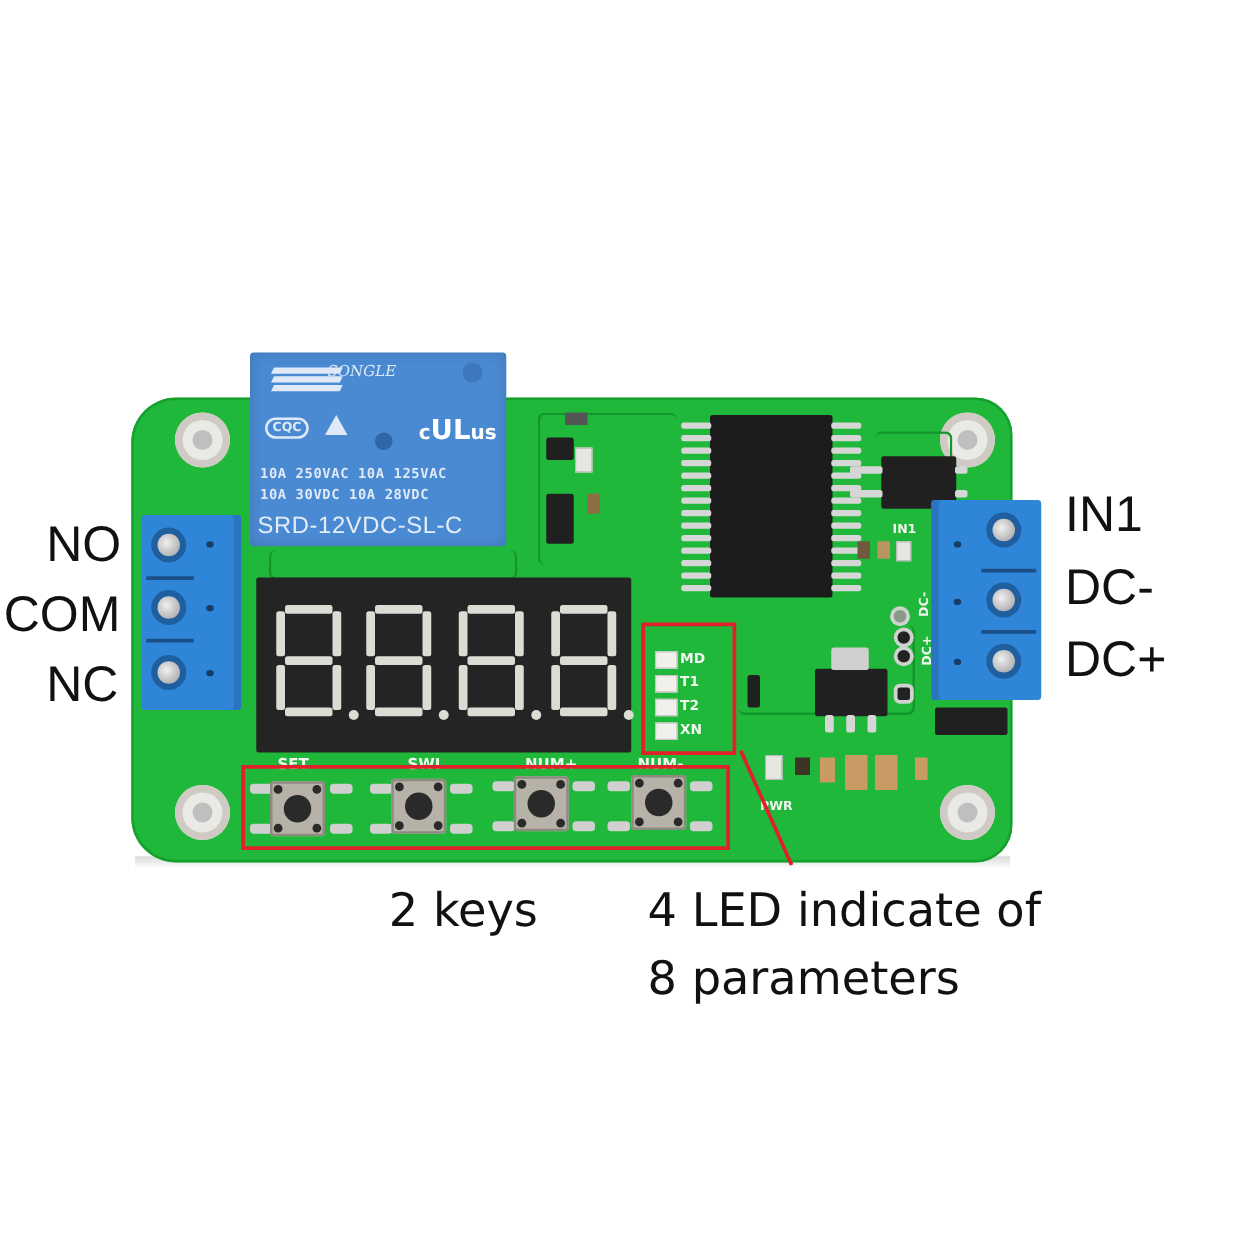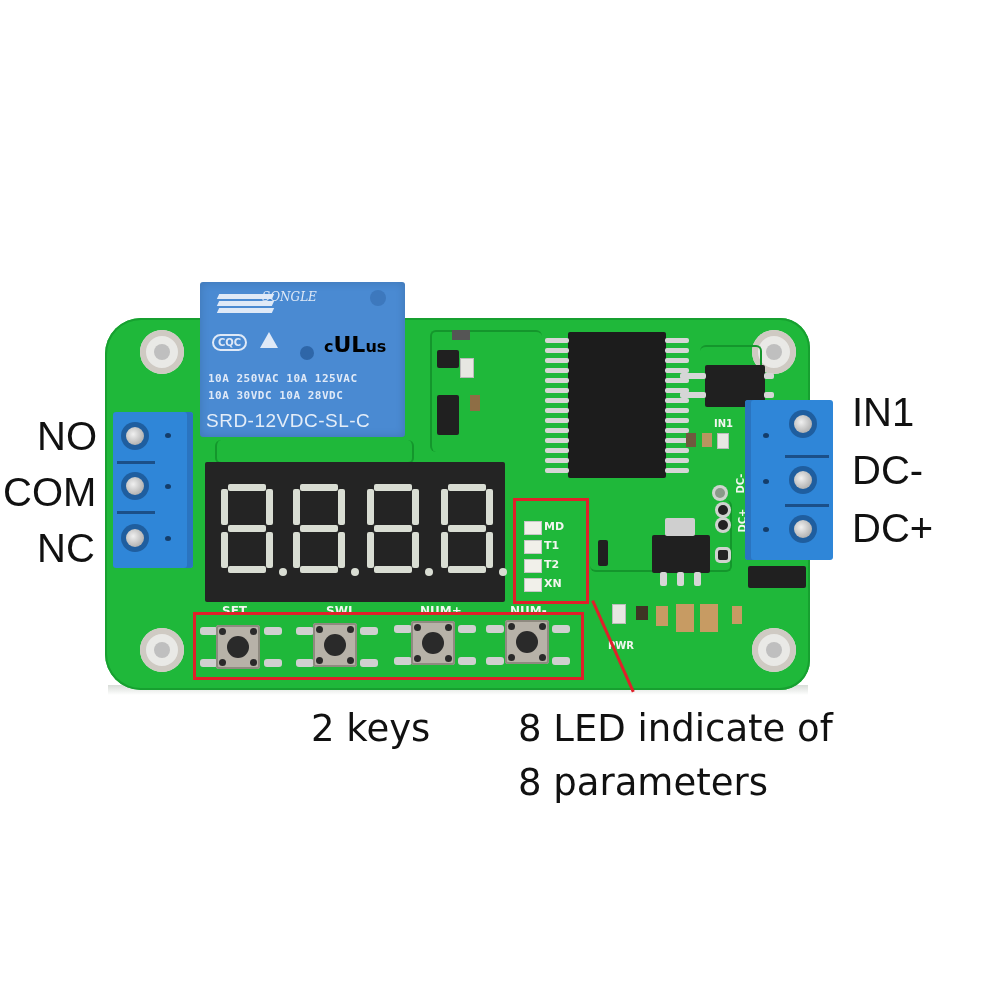--- a/index.html
+++ b/index.html
@@ -13,21 +13,21 @@
   .trace{border:2px solid #14962c;border-radius:6px;}
   .relay{left:200px;top:282px;width:205px;height:155px;background:#4a8ad2;border-radius:3px;
     box-shadow:inset 0 0 10px rgba(0,0,0,.15);}
   .relay-text{color:#dfe9f7;font-family:"DejaVu Sans Mono","Liberation Mono",monospace;font-weight:bold;}
   .relay-brand{left:62px;top:8px;font-family:"DejaVu Serif","Liberation Serif",serif;font-style:italic;font-size:12px;color:#dfe9f7;}
   .relay-logo{left:18px;top:10px;width:55px;height:30px;}
   .relay-logo span{display:block;height:5px;margin:2px 0;background:#dfe9f7;transform:skewX(-25deg);}
   .relay-cqc{left:12px;top:52px;border:2px solid #dfe9f7;border-radius:12px;color:#dfe9f7;font-size:10px;padding:1px 4px;font-weight:bold;}
   .relay-tri{left:60px;top:50px;width:0;height:0;border-left:9px solid transparent;border-right:9px solid transparent;border-bottom:16px solid #dfe9f7;}
   .relay-dot{left:100px;top:64px;width:14px;height:14px;border-radius:50%;background:#2e66a8;}
-  .relay-ul{left:124px;top:50px;color:#000000;font-size:16px;font-weight:bold;}
+  .relay-ul{left:135px;top:50px;color:#ffffff;font-size:16px;font-weight:bold;}
   .relay-corner{left:170px;top:8px;width:16px;height:16px;border-radius:50%;background:#3d78bd;}
   .relay-line{font-size:11px;letter-spacing:.5px;}
   .relay-model{left:6px;top:128px;font-family:"Liberation Sans",sans-serif;font-size:19px;color:#e4edf8;font-weight:normal;letter-spacing:.5px;}
   .display{left:205px;top:462px;width:300px;height:140px;background:#242424;border-radius:2px;}
   .digit{position:absolute;top:22px;width:56px;height:90px;}
   .seg{position:absolute;background:#d9ddd3;border-radius:2px;}
   .seg.h{height:7px;width:38px;left:9px;}
   .seg.v{width:7px;height:36px;}
   .seg.a{top:0;}
   .seg.g{top:41px;}
@@ -299,14 +299,14 @@
 
 <div class="abs label-big" style="left:37px;top:416px;">NO</div>
 <div class="abs label-big" style="left:3px;top:472px;">COM</div>
 <div class="abs label-big" style="left:37px;top:528px;">NC</div>
 
 <div class="abs label-big" style="left:852px;top:392px;">IN1</div>
 <div class="abs label-big" style="left:852px;top:450px;">DC-</div>
 <div class="abs label-big" style="left:852px;top:508px;">DC+</div>
 
 <div class="abs caption" style="left:311px;top:710px;">2 keys</div>
-<div class="abs caption" style="left:518px;top:710px;">8 LED indicate of</div>
+<div class="abs caption" style="left:518px;top:710px;">4 LED indicate of</div>
 <div class="abs caption" style="left:518px;top:764px;">8 parameters</div>
 
 </body></html>

